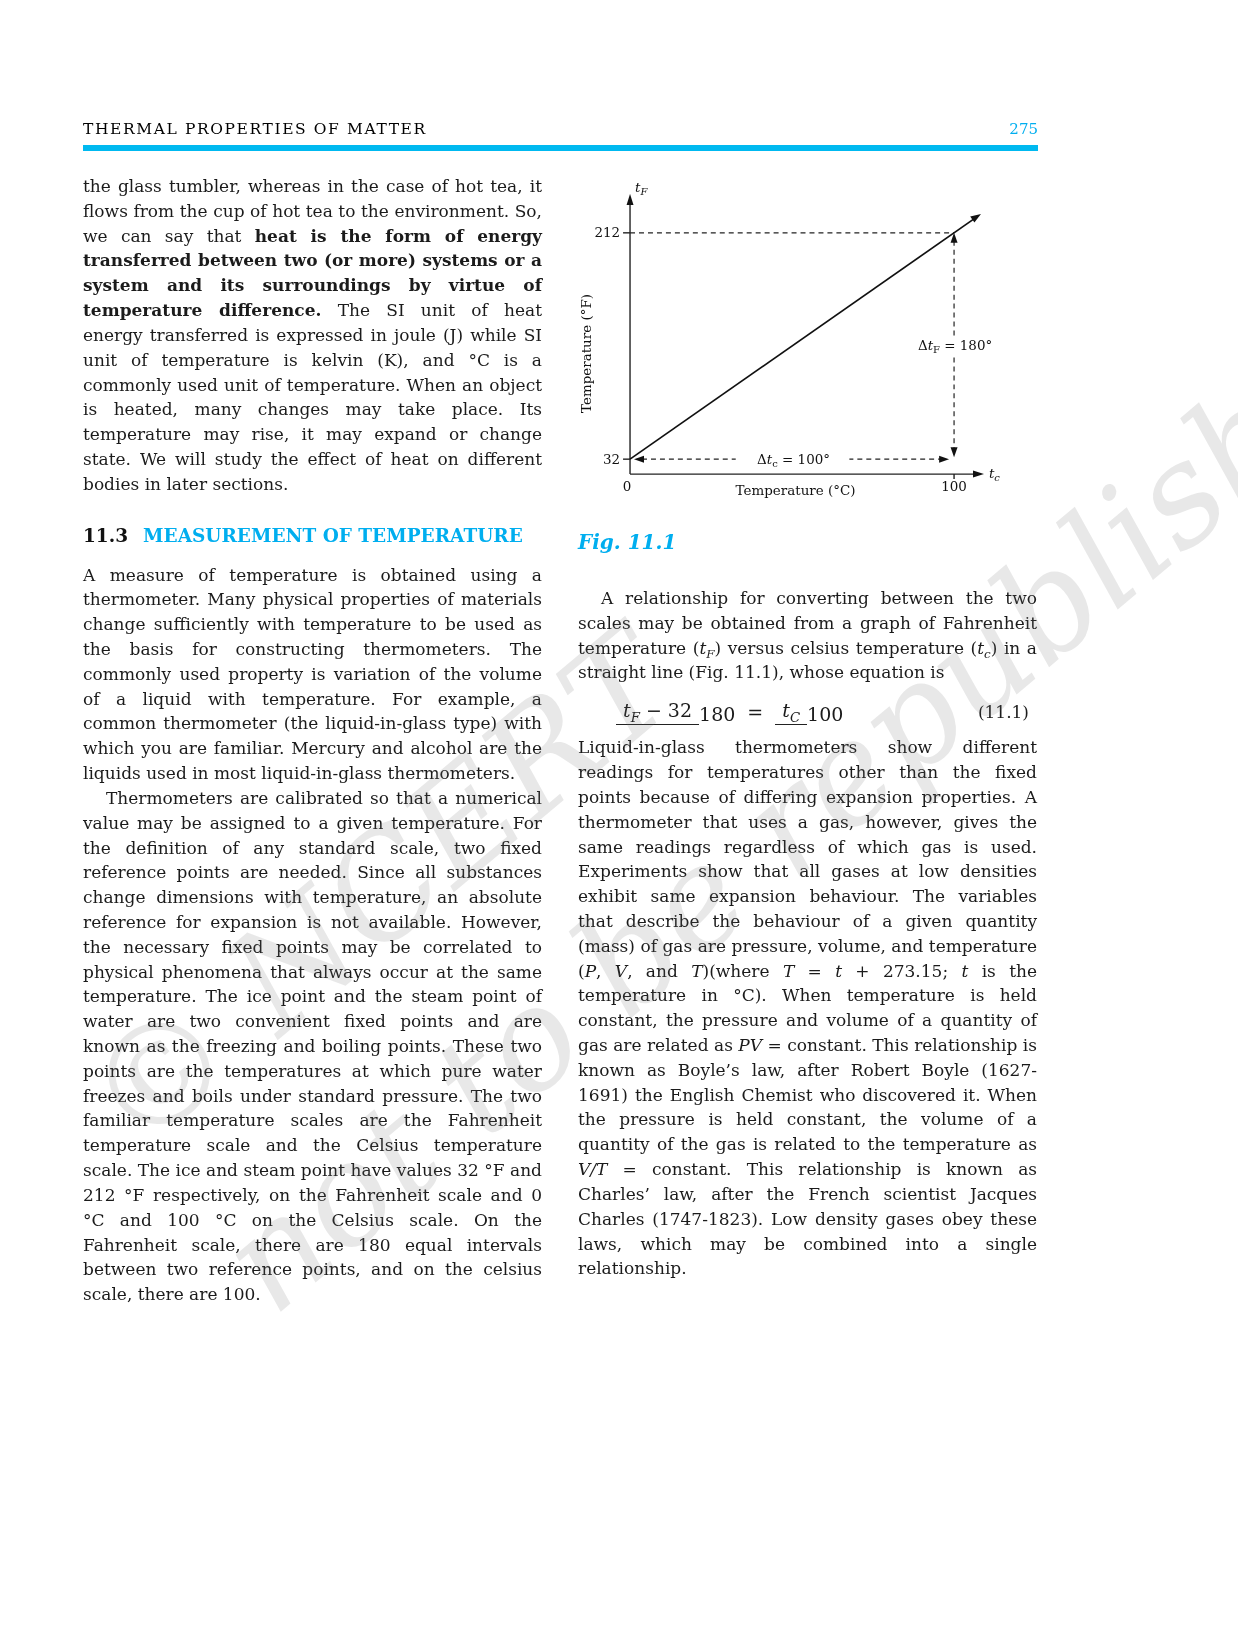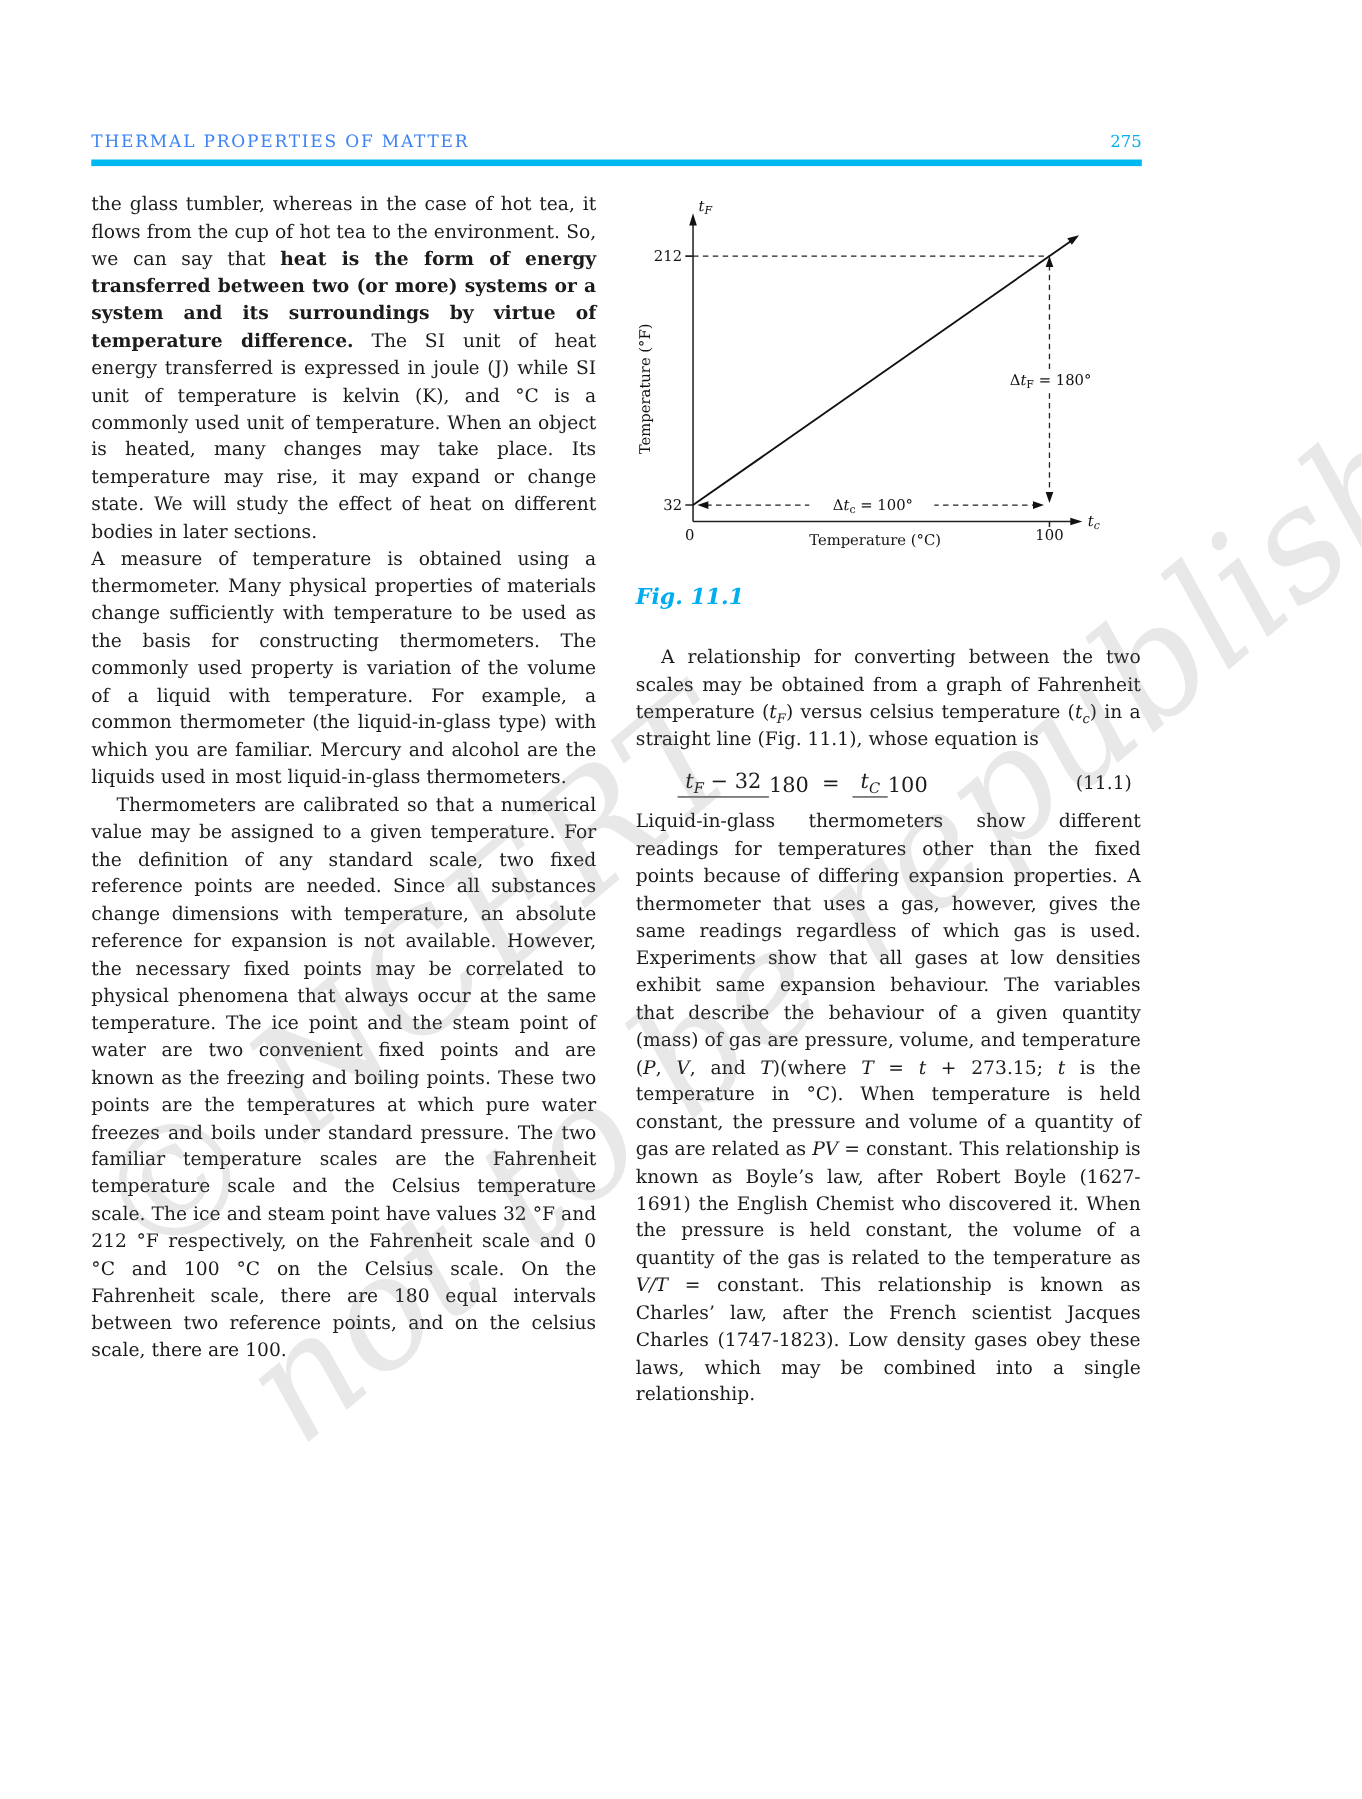--- a/index.html
+++ b/index.html
@@ -22,21 +22,21 @@
   
   .running-head{
     display:flex;
     justify-content:space-between;
     align-items:baseline;
     width:955px;
   }
   .head-title{
     font-size:15.5px;
     letter-spacing:1.6px;
-    color:#3b82f6;
+    color:#000000;
   }
   .head-page{
     font-size:15px;
     color:var(--accent);
     margin-top:20px;
   }
   .rule{
     width:955px;
     height:6px;
     background:var(--rule);
@@ -125,20 +125,24 @@
     <span class="head-title">THERMAL PROPERTIES OF MATTER</span>
     <span class="head-page">275</span>
   </header>
   <div class="rule"></div>
 
   <main class="columns">
 
     <section class="col">
       <p class="para"><span>the glass tumbler, whereas in the case of hot tea, it flows from the cup of hot tea to the environment. So, we can say that </span><span class="run-b">heat is the form of energy transferred between two (or more) systems or a system and its surroundings by virtue of temperature difference.</span><span> The SI unit of heat energy transferred is expressed in joule (J) while SI unit of temperature is kelvin (K), and °C is a commonly used unit of temperature. When an object is heated, many changes may take place. Its temperature may rise, it may expand or change state. We will study the effect of heat on different bodies in later sections.</span></p>
 
+      <h2 class="section-heading">
+        <span class="sec-num">11.3</span>
+        <span class="sec-title">MEASUREMENT OF TEMPERATURE</span>
+      </h2>
 
       <p class="para">A measure of temperature is obtained using a thermometer. Many physical properties of materials change sufficiently with temperature to be used as the basis for constructing thermometers. The commonly used property is variation of the volume of a liquid with temperature. For example, a common thermometer (the liquid-in-glass type) with which you are familiar. Mercury and alcohol are the liquids used in most liquid-in-glass thermometers.</p>
       <p class="para indent">Thermometers are calibrated so that a numerical value may be assigned to a given temperature. For the definition of any standard scale, two fixed reference points are needed. Since all substances change dimensions with temperature, an absolute reference for expansion is not available. However, the necessary fixed points may be correlated to physical phenomena that always occur at the same temperature. The ice point and the steam point of water are two convenient fixed points and are known as the freezing and boiling points. These two points are the temperatures at which pure water freezes and boils under standard pressure. The two familiar temperature scales are the Fahrenheit temperature scale and the Celsius temperature scale. The ice and steam point have values 32 °F and 212 °F respectively, on the Fahrenheit scale and 0 °C and 100 °C on the Celsius scale. On the Fahrenheit scale, there are 180 equal intervals between two reference points, and on the celsius scale, there are 100.</p>
     </section>
 
     <section class="col">
 
       <figure class="fig">
         <svg class="chart" viewBox="0 0 460 335" width="459" height="334" role="img">
 

